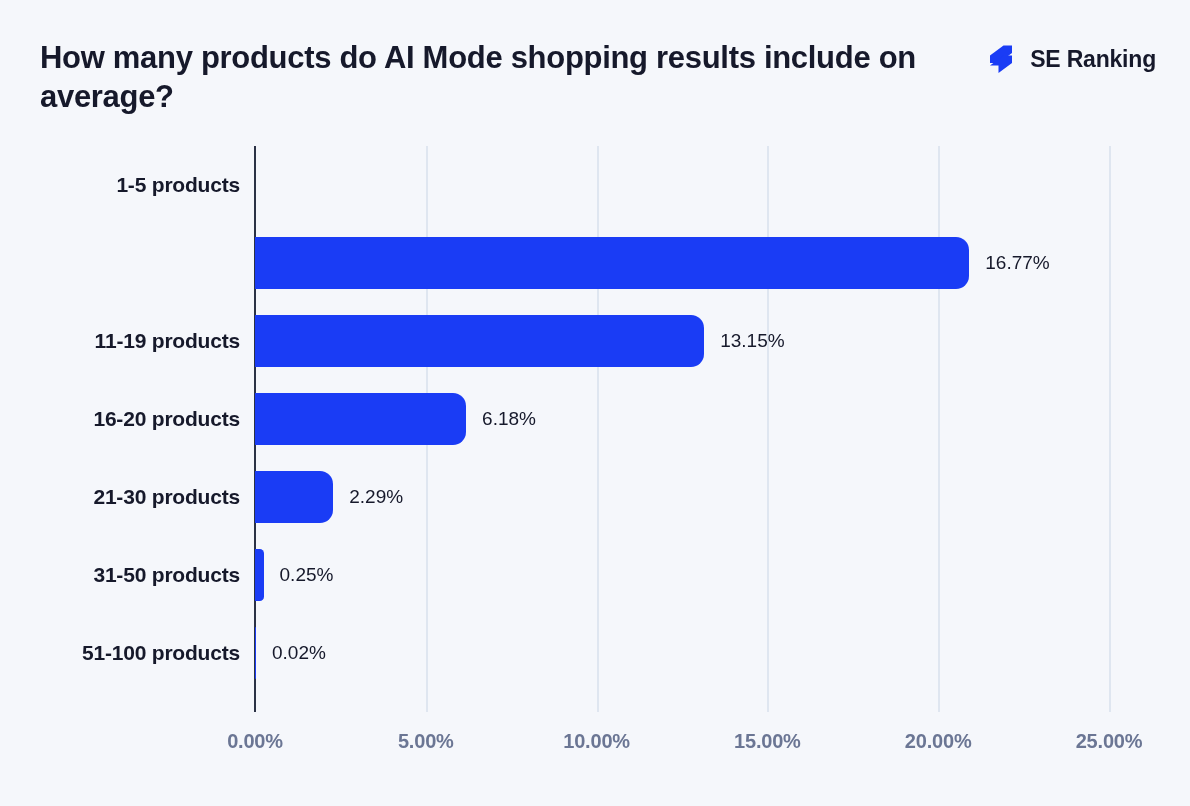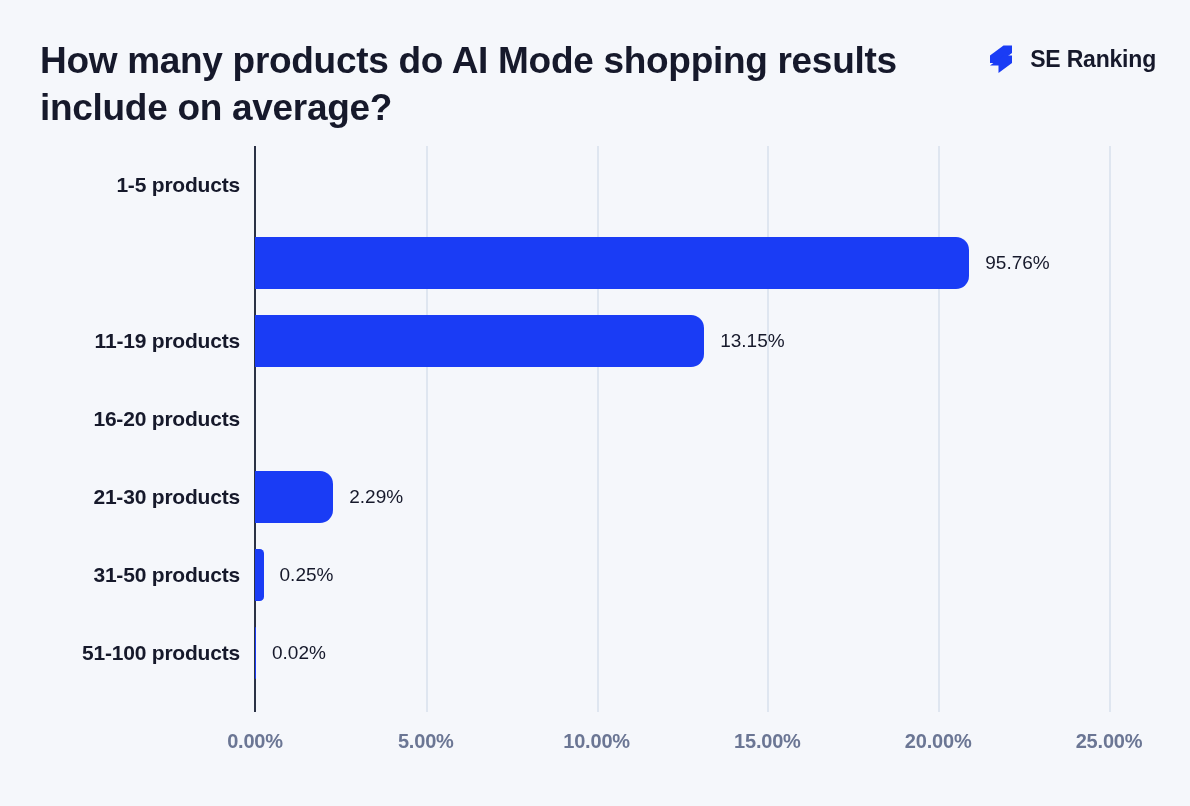--- a/index.html
+++ b/index.html
@@ -20,21 +20,21 @@
     position: absolute;
     top: 0; left: 0;
     width: 1190px;
     height: 130px;
   }
   .chart-title {
     position: absolute;
     left: 40px;
     top: 38px;
     width: 880px;
-    font-size: 37px;
+    font-size: 31px;
     font-weight: bold;
     line-height: 1.26;
     letter-spacing: -0.3px;
     color: #16192b;
   }
   .brand {
     position: absolute;
     right: 34px;
     top: 38px;
     display: flex;
@@ -193,25 +193,29 @@
       <div class="ylabel" style="top: 156px;">11-19 products</div>
       <div class="ylabel" style="top: 234px;">16-20 products</div>
       <div class="ylabel" style="top: 312px;">21-30 products</div>
       <div class="ylabel" style="top: 390px;">31-50 products</div>
       <div class="ylabel" style="top: 468px;">51-100 products</div>
     </div>
 
   <div class="bars" id="bars">
       <div class="bar-row" style="top: 78px;">
         <div class="bar" style="width: 714.286px; background: rgb(26, 60, 245);"></div>
-        <div class="bar-value" style="left: 730.286px;">95.76%</div>
+        <div class="bar-value" style="left: 730.286px;">16.77%</div>
       </div>
       <div class="bar-row" style="top: 156px;">
         <div class="bar" style="width: 449.204px; background: rgb(26, 60, 245);"></div>
         <div class="bar-value" style="left: 465.204px;">13.15%</div>
+      </div>
+      <div class="bar-row" style="top: 234px;">
+        <div class="bar" style="width: 211.109px; background: rgb(26, 60, 245);"></div>
+        <div class="bar-value" style="left: 227.109px;">6.18%</div>
       </div>
       <div class="bar-row" style="top: 312px;">
         <div class="bar" style="width: 78.2264px; background: rgb(26, 60, 245);"></div>
         <div class="bar-value" style="left: 94.2264px;">2.29%</div>
       </div>
       <div class="bar-row" style="top: 390px;">
         <div class="bar" style="width: 8.54px; background: rgb(26, 60, 245); border-top-right-radius: 4.27px; border-bottom-right-radius: 4.27px;"></div>
         <div class="bar-value" style="left: 24.54px;">0.25%</div>
       </div>
       <div class="bar-row" style="top: 468px;">

